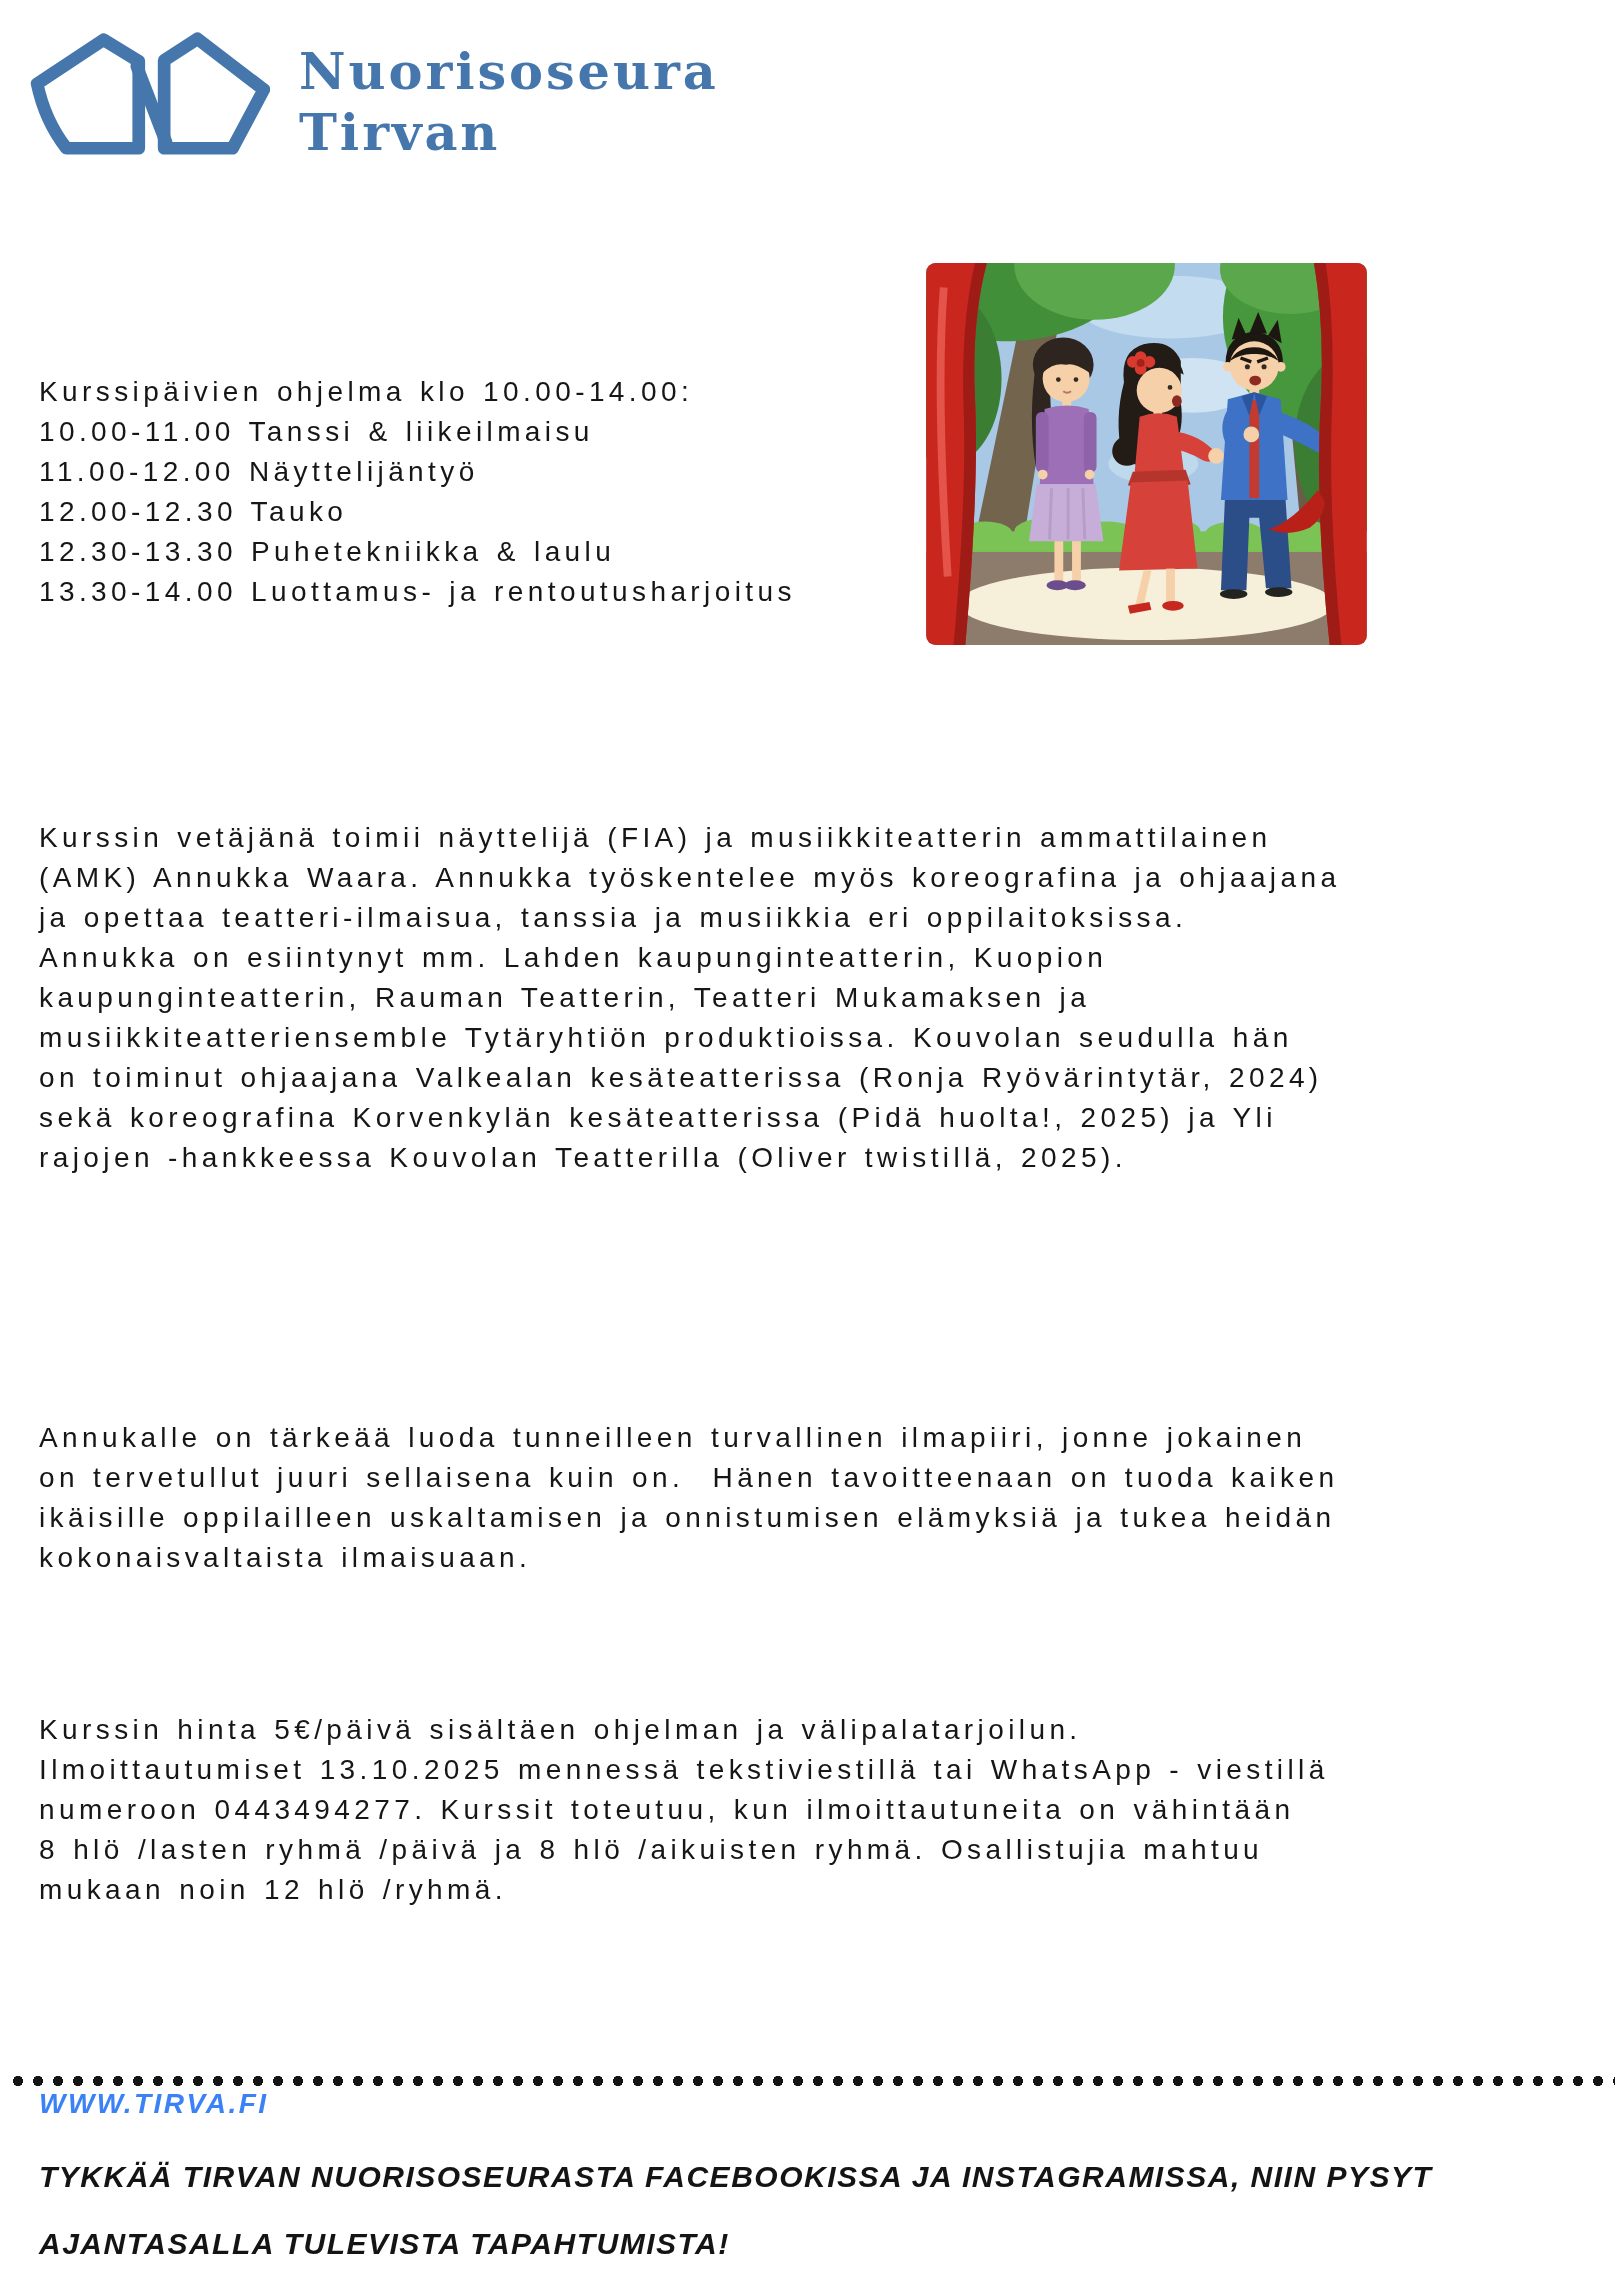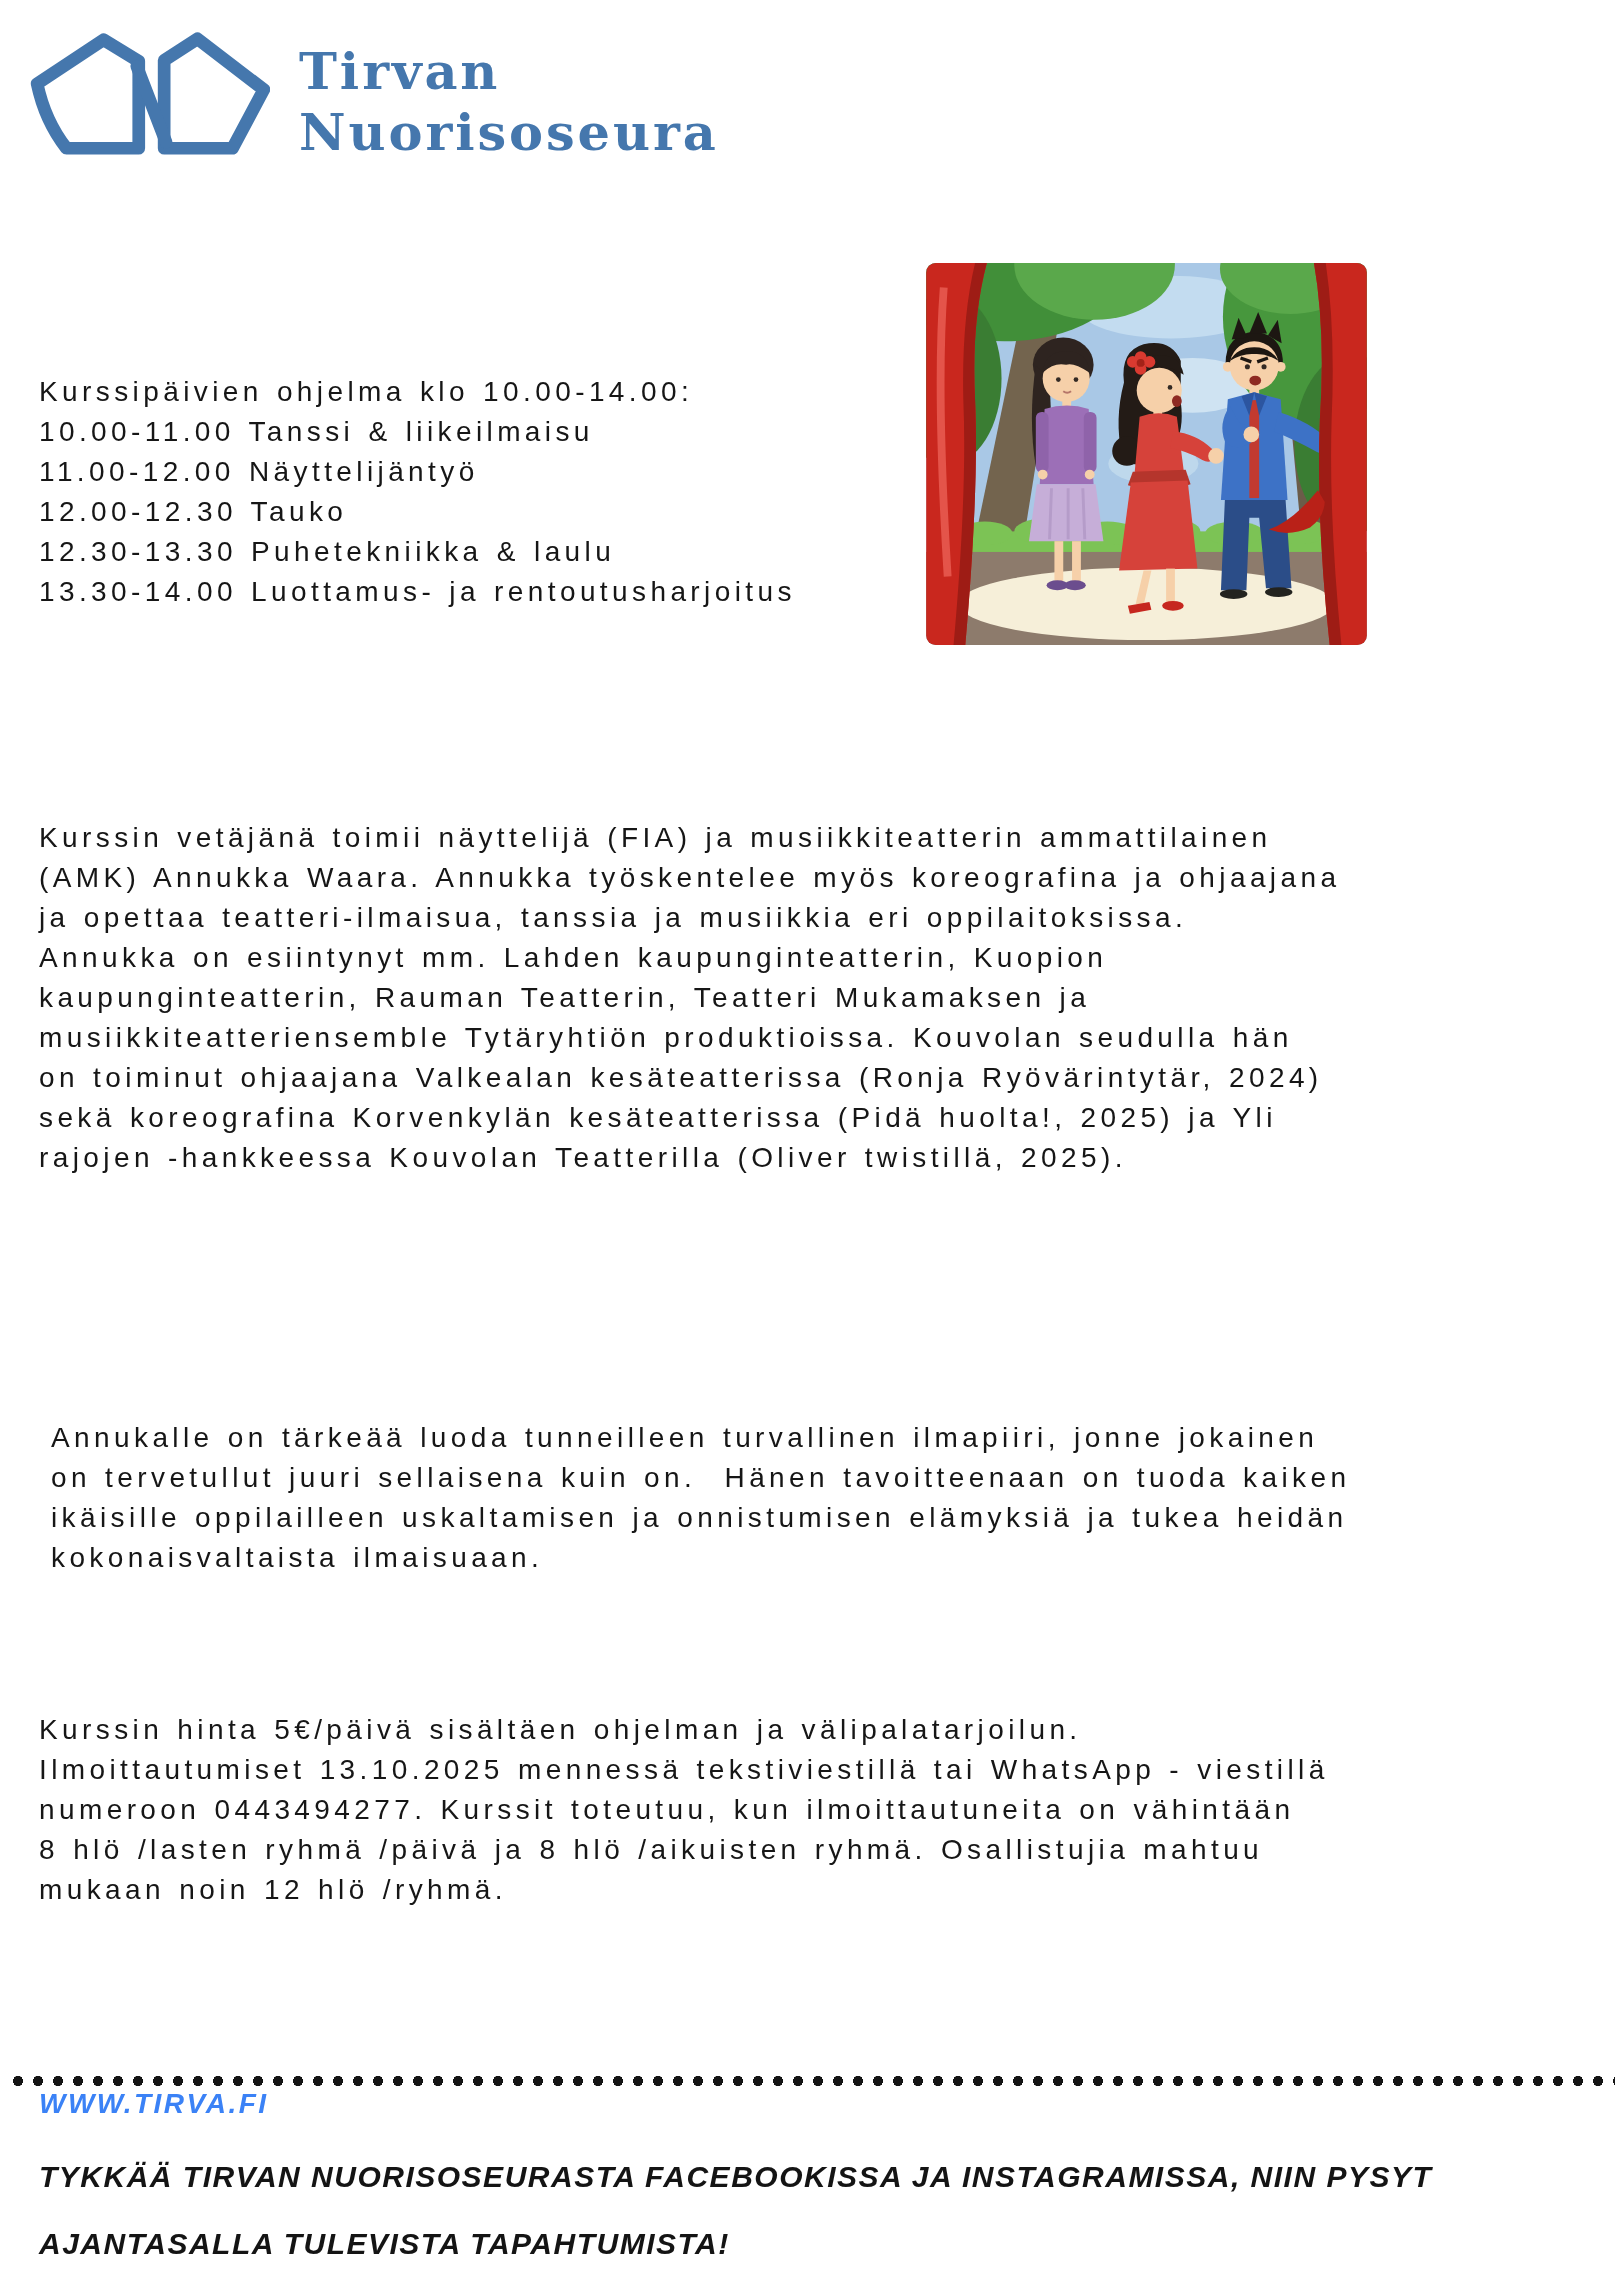--- a/index.html
+++ b/index.html
@@ -23,21 +23,21 @@
     letter-spacing:1.5px;color:#121212;white-space:nowrap;
   }
   
   .bodytext{
     position:absolute;left:39px;width:1431px;
     font-size:28px;line-height:40px;letter-spacing:4.4px;word-spacing:2px;
     color:#161616;white-space:pre-wrap;
   }
   .schedule{top:372px;}
   .par1{top:790px;}
-  .par2{top:1390px;margin-left:12px;}
+  .par2{top:1390px;}
   .par3{top:1682px;}
   
   .illustration{position:absolute;left:926px;top:263px;width:441px;height:382px;margin:0;}
   .illustration svg{display:block;width:441px;height:382px;}
   
   .dotted-divider{
     position:absolute;left:7.8px;top:2074px;width:1607px;height:13.7px;
     background-image:radial-gradient(circle 5.1px at 50% 50%, #141414 98%, transparent 100%);
     background-size:20px 13.7px;background-repeat:repeat-x;
   }
@@ -59,22 +59,22 @@
 
   <header class="brand">
     <svg class="brand-logo" viewBox="0 0 246 131" fill="none" xmlns="http://www.w3.org/2000/svg">
       <g stroke="#4577ad" stroke-width="13" stroke-linejoin="round" stroke-linecap="round" fill="none">
         <path d="M 8 54 L 76 9 L 112 31 L 112 120 L 38 120 Q 16 92 8 54 Z"></path>
         <path d="M 138 120 L 138 30 L 172 8 L 240 60 L 208 120 Z"></path>
         <path d="M 110 36 L 140 114"></path>
       </g>
     </svg>
     <div class="brand-title">
+      <div>Nuorisoseura</div>
       <div>Tirvan</div>
-      <div>Nuorisoseura</div>
     </div>
   </header>
 
 
   <div class="bodytext schedule">Kurssipäivien ohjelma klo 10.00-14.00:
 10.00-11.00 Tanssi &amp; liikeilmaisu
 11.00-12.00 Näyttelijäntyö
 12.00-12.30 Tauko
 12.30-13.30 Puhetekniikka &amp; laulu
 13.30-14.00 Luottamus- ja rentoutusharjoitus</div>

